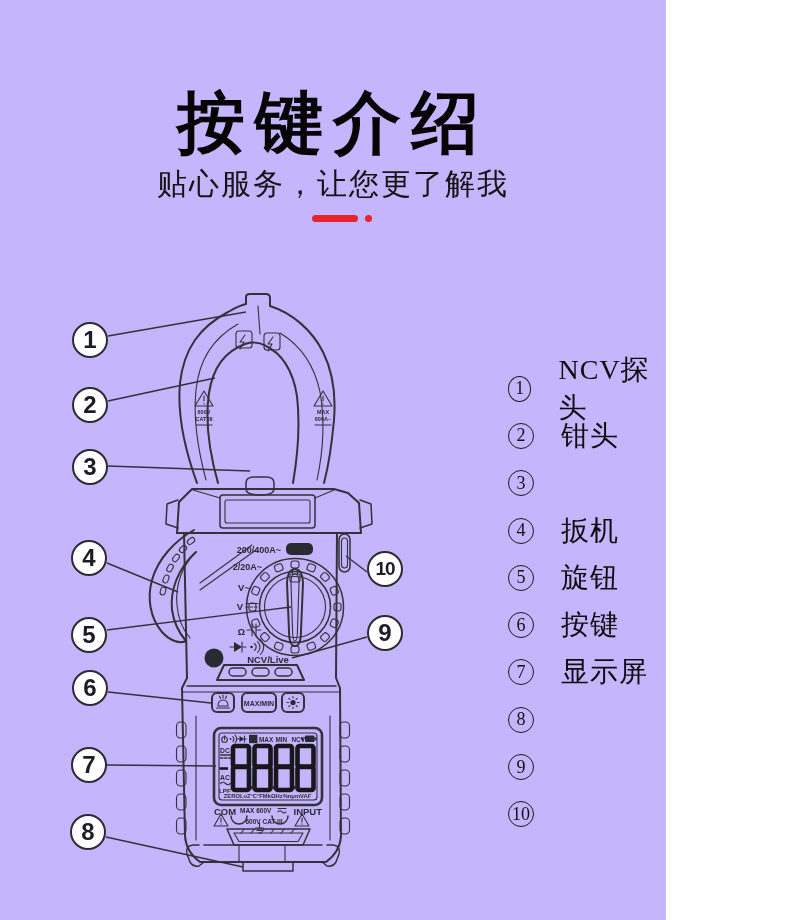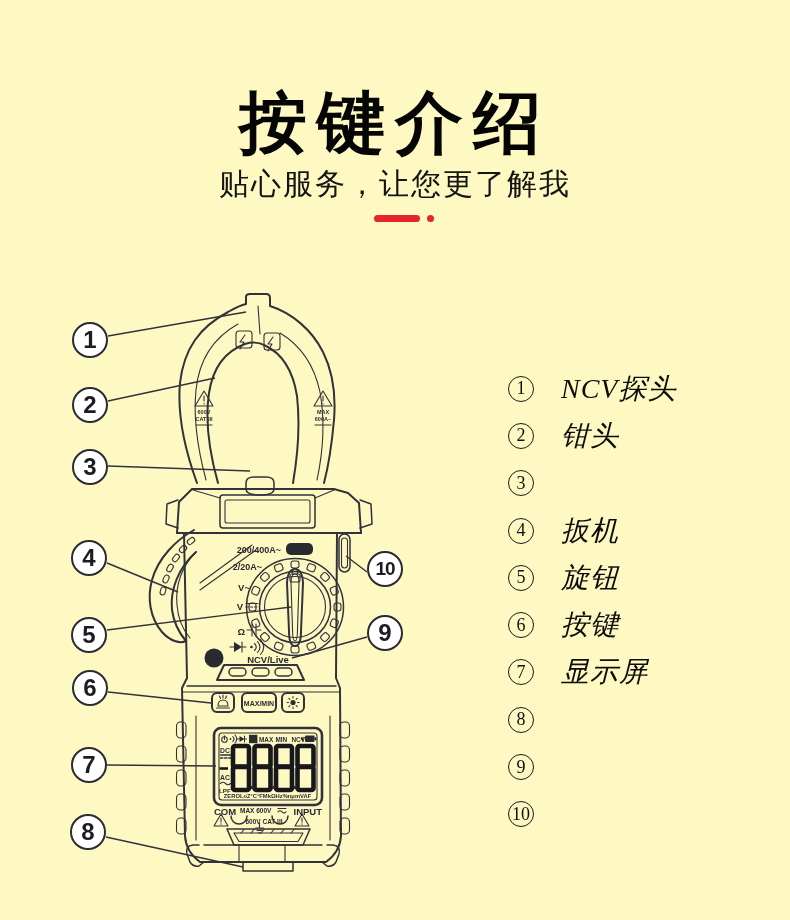--- a/index.html
+++ b/index.html
@@ -1,36 +1,36 @@
 <!DOCTYPE html>
 <html><head>
 <meta charset="utf-8">
 <style>
   html,body{margin:0;padding:0;background:#fff;}
-  .page{position:relative;width:790px;height:920px;background:#fef9c3;overflow:hidden;
+  .page{position:relative;width:666px;height:920px;background:#c4b5fd;overflow:hidden;
         font-family:"Liberation Sans",sans-serif;}
   .title{position:absolute;top:78px;left:0;width:100%;text-align:center;
          font-size:68px;font-weight:900;letter-spacing:10px;color:#050505;margin:0;}
   .subtitle{position:absolute;top:164px;left:0;width:100%;text-align:center;
             font-size:30px;font-weight:400;letter-spacing:2px;color:#141414;margin:0;}
   .accent{position:absolute;top:215px;left:0;width:100%;display:flex;
           justify-content:center;align-items:center;gap:7px;transform:translateX(9px);}
   .accent .bar{width:46px;height:7px;border-radius:4px;}
   .accent .dot{width:7px;height:7px;border-radius:50%;}
   .art{position:absolute;left:0;top:0;width:790px;height:920px;}
   .callout{position:absolute;width:36px;height:36px;border:2.6px solid #2b2b33;
            border-radius:50%;display:flex;align-items:center;justify-content:center;
            font-size:24px;font-weight:bold;color:#1c1c24;background:#fff;box-sizing:border-box;}
   .callout.two{font-size:19px;letter-spacing:-1px;}
   .legend{position:absolute;left:508px;top:365px;}
   .lrow{height:47.3px;display:flex;align-items:center;gap:27px;}
   .lnum{width:26px;height:26px;border:1.6px solid #1a1a1a;border-radius:50%;
         display:flex;align-items:center;justify-content:center;box-sizing:border-box;
         font-family:"Liberation Serif",serif;font-size:18px;color:#111;}
-  .ltext{font-family:"Liberation Serif",serif;font-size:28px;color:#0d0d0d;letter-spacing:1px;font-style:italic;}
+  .ltext{font-family:"Liberation Serif",serif;font-size:28px;color:#0d0d0d;letter-spacing:1px;}
   
   .ln{fill:none;stroke:#32323a;stroke-width:2;stroke-linejoin:round;stroke-linecap:round;}
   .md{fill:none;stroke:#32323a;stroke-width:1.5;stroke-linejoin:round;stroke-linecap:round;}
   .tn{fill:none;stroke:#32323a;stroke-width:1.1;stroke-linejoin:round;stroke-linecap:round;}
   .lead{stroke:#32323a;stroke-width:1.4;}
   .fl{fill:#2a2a33;stroke:none;}
   .seg{fill:none;stroke:#17171c;stroke-width:4.6;stroke-linejoin:round;}
   text{fill:#2a2a33;font-family:"Liberation Sans",sans-serif;font-weight:bold;}
 </style>
 </head>

